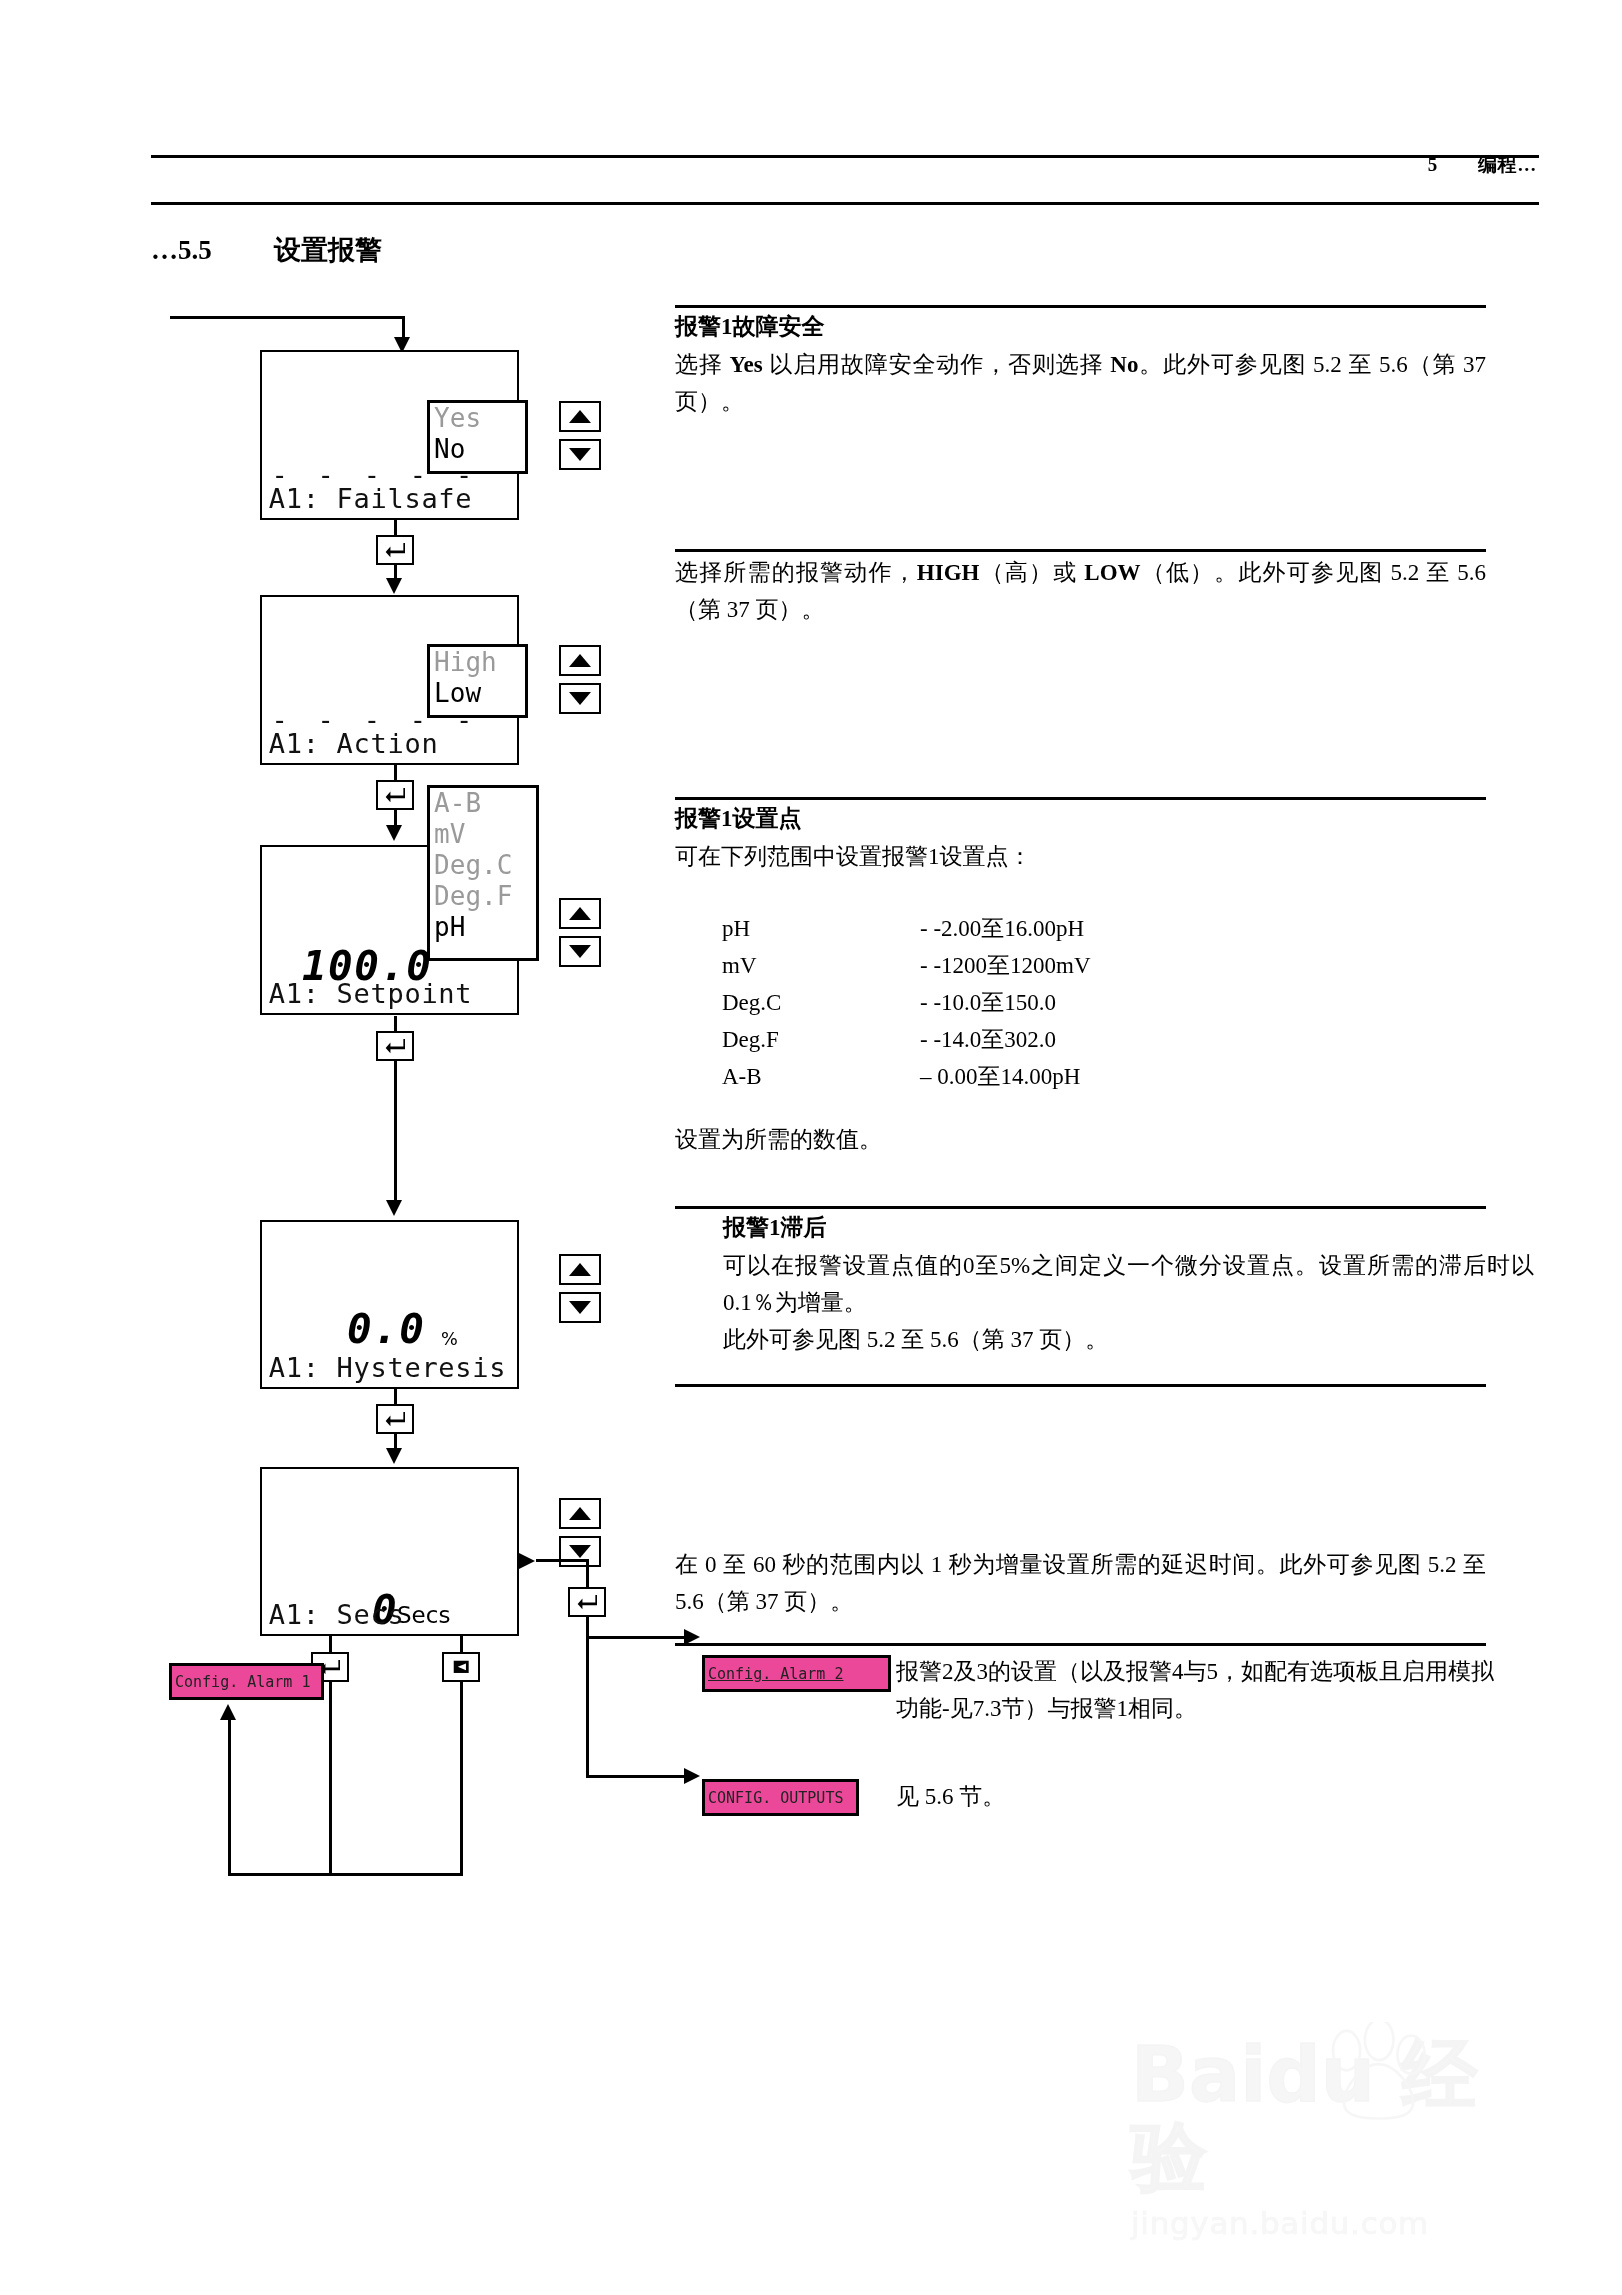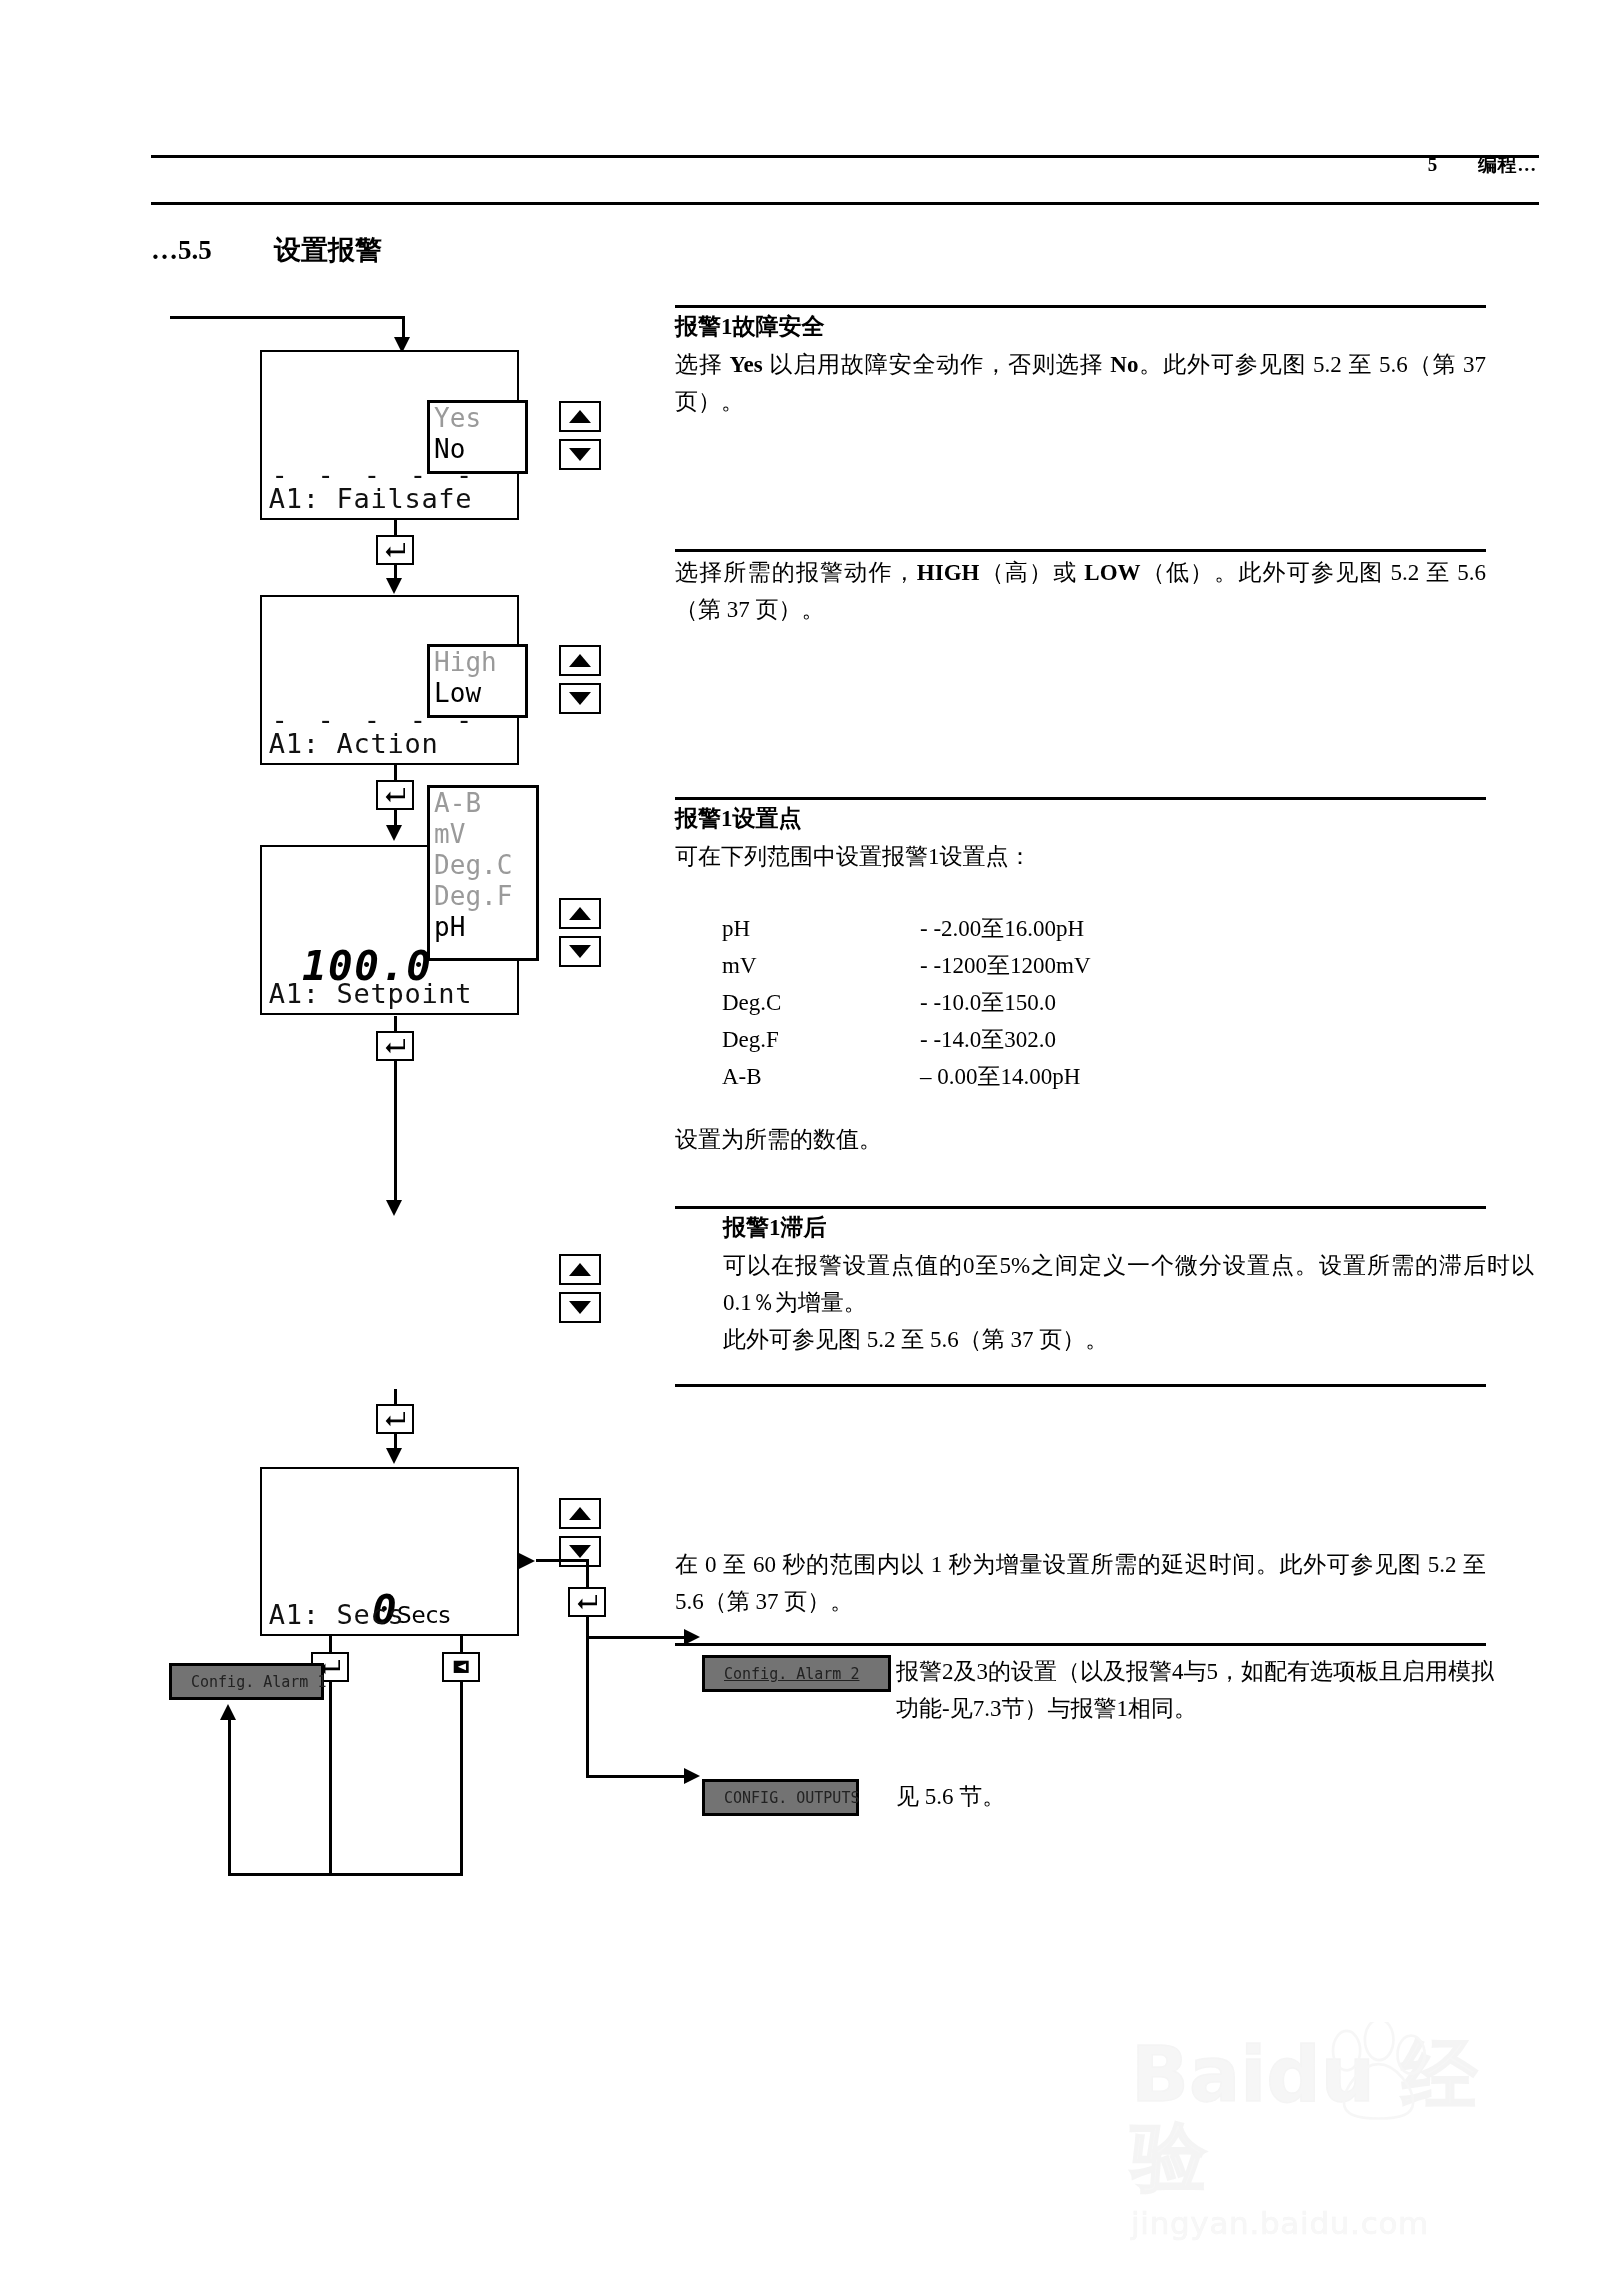--- a/index.html
+++ b/index.html
@@ -73,22 +73,22 @@
     display:flex;align-items:center;justify-content:center;}
   .tri-up{width:0;height:0;border-left:11px solid transparent;border-right:11px solid transparent;border-bottom:13.6px solid #000;}
   .tri-down{width:0;height:0;border-left:11px solid transparent;border-right:11px solid transparent;border-top:13.6px solid #000;}
 
   
   .enterbtn{position:absolute;border:2.7px solid #000;background:#fff;box-sizing:border-box;
     display:flex;align-items:center;justify-content:center;}
   .enterbtn svg{display:block;}
 
   
-  .tagbox{position:absolute;border:3.4px solid #000;background:#737373;box-sizing:border-box;
-    display:flex;align-items:center;padding-left:19px;
+  .tagbox{position:absolute;border:3.4px solid #000;background:#ec4899;box-sizing:border-box;
+    display:flex;align-items:center;padding-left:3px;
     font-family:"DejaVu Sans Mono","Liberation Mono",monospace;
     font-size:15px;letter-spacing:0px;color:#222;white-space:nowrap;}
 
   
   .desc{position:absolute;left:675px;width:811px;}
   .desc h4{margin:0 0 2.7px 0;font-size:23px;font-weight:bold;line-height:33px;
            font-family:"Liberation Serif","DejaVu Serif",serif;}
   .desc p{margin:0;font-size:23px;line-height:37px;text-align:justify;
           font-family:"Liberation Serif","DejaVu Serif",serif;}
   .desc p b{font-weight:bold;}
@@ -201,20 +201,25 @@
   <div class="vline" style="left:394px;top:1016px;height:15px;"></div>
   <div class="enterbtn" style="left:376px;top:1031px;width:38px;height:30px;">
     <svg width="20.4" height="17.7" viewBox="0 0 30 26">
       <path d="M27 3 L27 14 L8 14 L8 8 L1 16 L8 24 L8 18 L30 18 L30 3 Z" fill="#000"></path>
     </svg>
   </div>
 
   <div class="vline" style="left:394px;top:1061px;height:149px;"></div>
   <div class="arrow-down" style="left:386px;top:1200px;"></div>
 
+  <div class="lcd" style="left:260px;top:1220px;width:259px;height:169px;">
+    <div class="lcd-value" style="left:85px;top:87px;">0.0</div>
+    <div class="lcd-unit-small" style="left:179px;top:109px;">%</div>
+    <div class="lcd-label">A1: Hysteresis</div>
+  </div>
   <div class="keybtn" style="left:559px;top:1254px;width:42px;height:31px;">
     <span class="tri-up"></span>
   </div>
   <div class="keybtn" style="left:559px;top:1292px;width:42px;height:31px;">
     <span class="tri-down"></span>
   </div>
   <div class="vline" style="left:394px;top:1389px;height:15px;"></div>
   <div class="enterbtn" style="left:376px;top:1404px;width:38px;height:30px;">
     <svg width="20.4" height="17.7" viewBox="0 0 30 26">
       <path d="M27 3 L27 14 L8 14 L8 8 L1 16 L8 24 L8 18 L30 18 L30 3 Z" fill="#000"></path>

